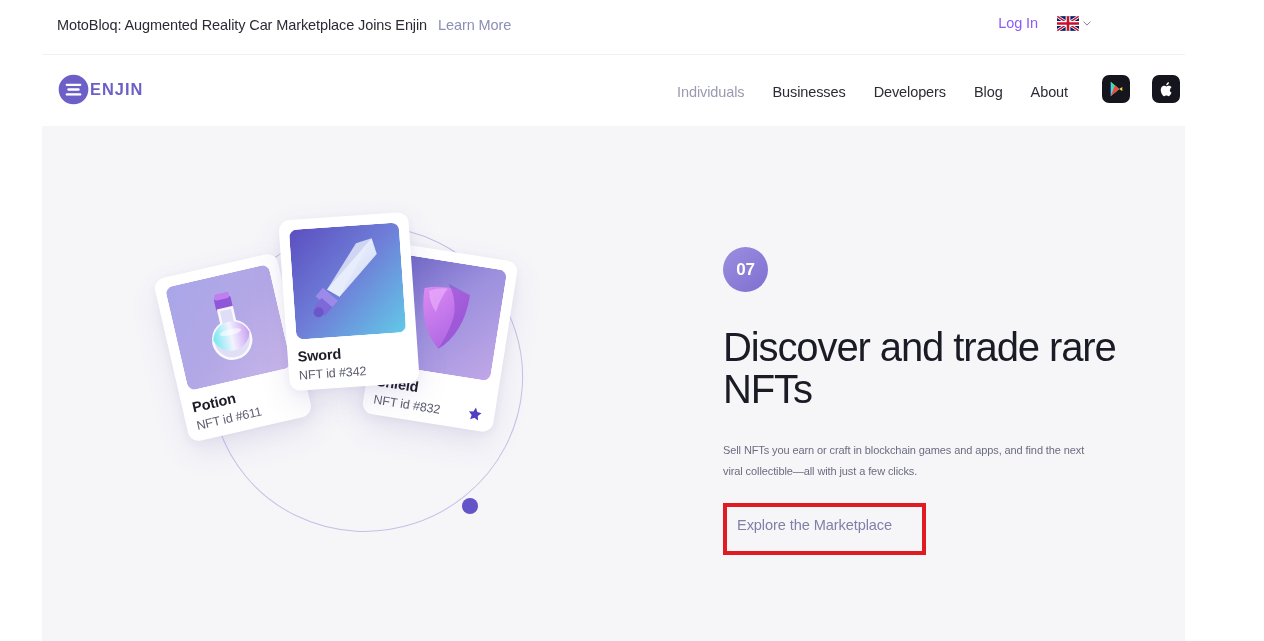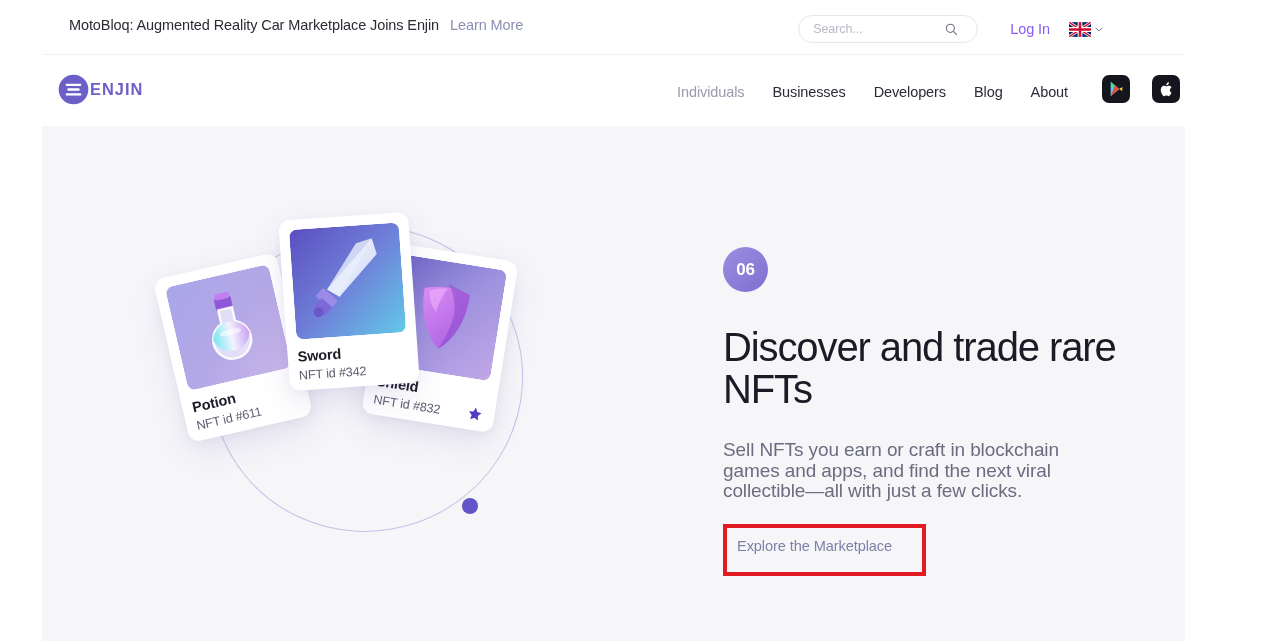--- a/index.html
+++ b/index.html
@@ -8,21 +8,21 @@
     height: 641px;
     overflow: hidden;
     background: #ffffff;
     font-family: "Liberation Sans", sans-serif;
     -webkit-font-smoothing: antialiased;
   }
 
   
   .announce-bar {
     position: absolute;
-    left: 12px; top: 0;
+    left: 0; top: 0;
     width: 1175px; height: 54px;
     background: #ffffff;
     display: flex;
     align-items: center;
   }
   .announce-text-wrap {
     position: absolute;
     left: 57px; top: 17px;
     display: flex;
     align-items: baseline;
@@ -240,21 +240,21 @@
     margin-top: 34px;
     font-size: 40px;
     line-height: 42px;
     color: #1b1b26;
     font-weight: normal;
     letter-spacing: -1.1px;
     max-width: 410px;
   }
   .hero-body {
     margin-top: 30px;
-    font-size: 19px;
+    font-size: 11px;
     line-height: 20.5px;
     color: #6c6c80;
     letter-spacing: -0.1px;
     max-width: 370px;
   }
   .cta-holder {
     position: relative;
     margin-top: 22px;
     display: inline-block;
   }
@@ -277,27 +277,20 @@
 </head>
 <body>
 
 <div class="announce-bar">
   <div class="announce-text-wrap">
     <span class="announce-title">MotoBloq: Augmented Reality Car Marketplace Joins Enjin</span>
     <span class="announce-link">Learn More</span>
   </div>
 
   <div class="top-right">
-    <div class="search-pill">
-      <input class="search-input" type="text" placeholder="Search..." style="">
-      <svg class="search-icon" viewBox="0 0 16 16">
-        <circle cx="6.6" cy="6.6" r="5.0" fill="none" stroke="#6e6e85" stroke-width="1.3"></circle>
-        <line x1="10.3" y1="10.3" x2="14.3" y2="14.3" stroke="#6e6e85" stroke-width="1.3" stroke-linecap="round"></line>
-      </svg>
-    </div>
 
     <span class="login-link">Log In</span>
 
     <div class="lang-wrap">
       <svg class="flag" viewBox="0 0 60 40">
         <rect width="60" height="40" fill="#012169"></rect>
         <path d="M0,0 L60,40 M60,0 L0,40" stroke="#ffffff" stroke-width="8"></path>
         <path d="M0,0 L60,40 M60,0 L0,40" stroke="#C8102E" stroke-width="4"></path>
         <path d="M30,0 V40 M0,20 H60" stroke="#ffffff" stroke-width="13"></path>
         <path d="M30,0 V40 M0,20 H60" stroke="#C8102E" stroke-width="7"></path>
@@ -440,21 +433,21 @@
       </div>
       <div class="nft-name">Shield</div>
       <div class="nft-id">NFT id #832</div>
       <svg class="card-star" viewBox="0 0 20 20">
         <path d="M10 1.5 L12.6 7 L18.5 7.8 L14.2 12 L15.3 18 L10 15.1 L4.7 18 L5.8 12 L1.5 7.8 L7.4 7 Z" fill="#4f3fc0"></path>
       </svg>
     </div>
   </div>
 
   <div class="copy">
-    <div class="num-badge">06</div>
+    <div class="num-badge">07</div>
     <h1 class="hero-title">Discover and trade rare NFTs</h1>
     <p class="hero-body">Sell NFTs you earn or craft in blockchain games and apps, and find the next viral collectible—all with just a few clicks.</p>
     <div class="cta-holder">
       <span class="cta-link">Explore the Marketplace</span>
       <div class="redbox"></div>
     </div>
   </div>
 </div>
 
 </body></html>

